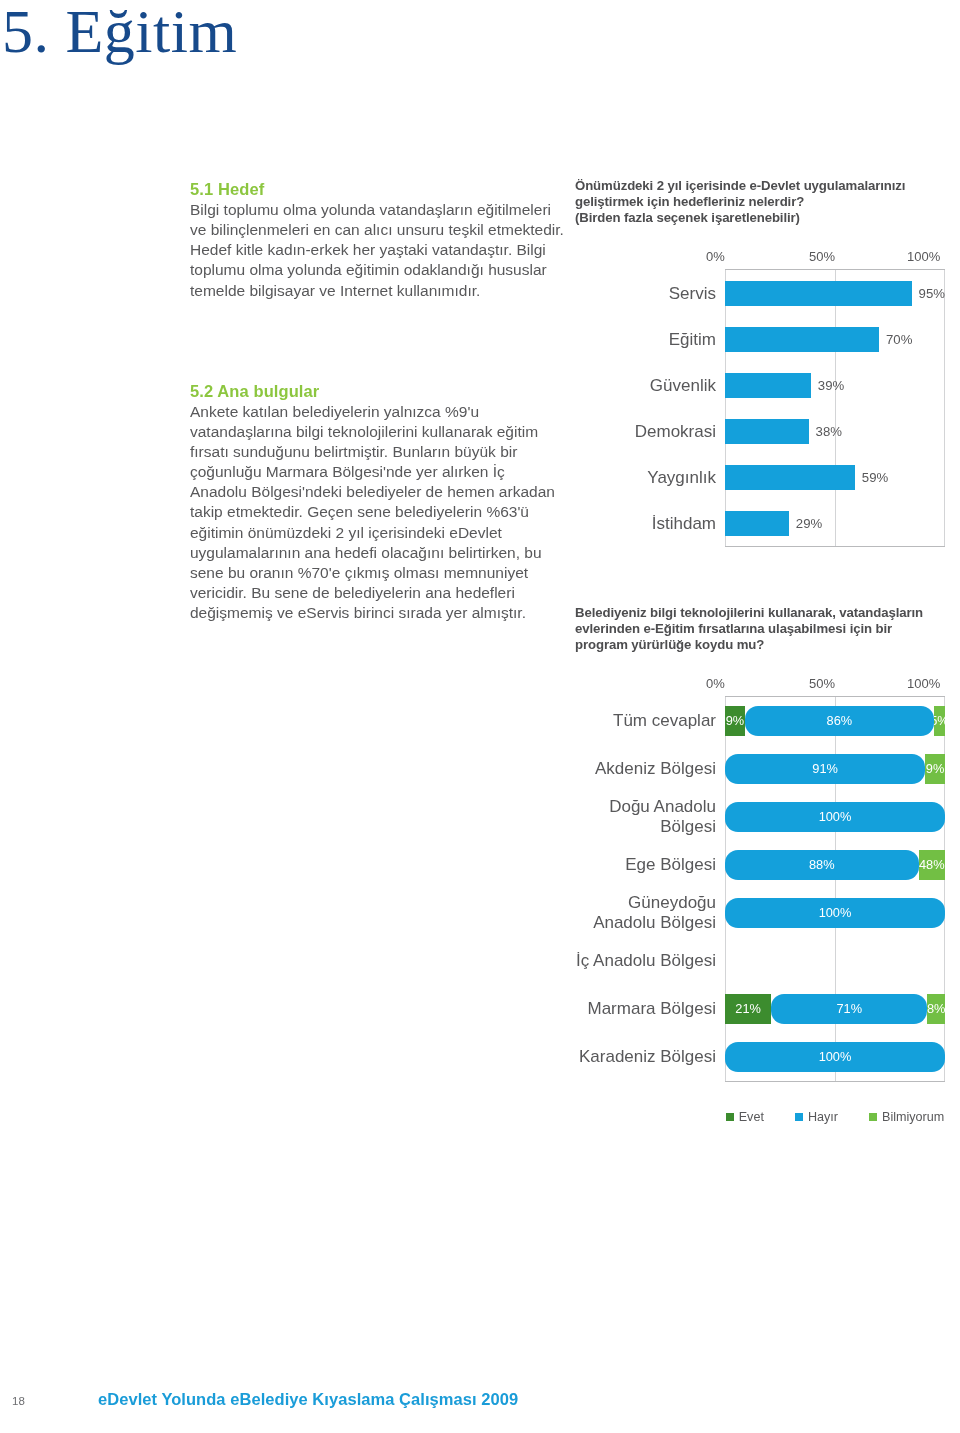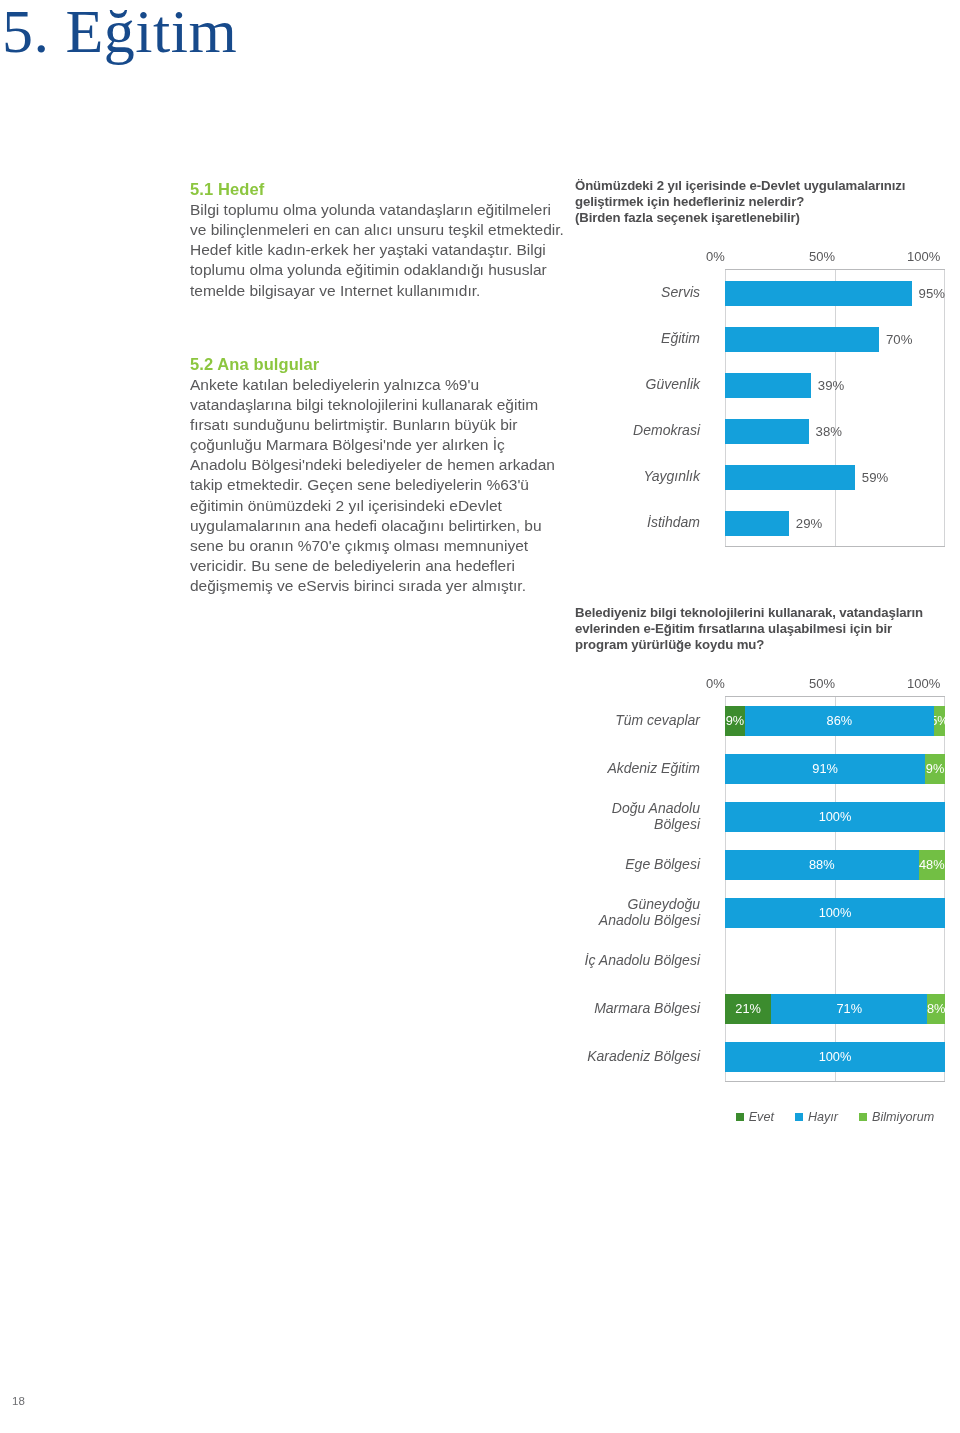--- a/index.html
+++ b/index.html
@@ -37,21 +37,21 @@
     font-size: 16.5px;
     margin-bottom: 1px;
     letter-spacing: 0.1px;
   }
   .sec-body {
     font-size: 15.5px;
     line-height: 1.30;
     color: #58585a;
     text-align: left;
   }
-  #sec-2 { margin-top: 54px; }
+  #sec-2 { margin-top: 81px; }
 
   
   #right-col {
     position: absolute;
     left: 575px;
     top: 178px;
     width: 370px;
   }
   .chart-title {
     font-size: 13.2px;
@@ -98,27 +98,26 @@
   .tick-v.t100 { left: 219px; }
 
   .row {
     position: relative;
     display: flex;
     align-items: center;
   }
   .row-label {
     position: absolute;
     right: 100%;
-    padding-right: 25px;
+    padding-right: 9px;
     width: 150px;
     text-align: right;
-    font-size: 14px;
+    font-size: 17px;
     color: #58585a;
     line-height: 1.14;
-    font-style: italic;
   }
 
   
   #chart1 { margin-top: 23px; }
   #chart1 .row { height: 46px; }
   .bar1 {
     height: 25px;
     background: #14a0db;
   }
   .bar1-val {
@@ -140,38 +139,37 @@
   .seg {
     display: flex;
     align-items: center;
     justify-content: center;
     font-size: 12.8px;
     color: #ffffff;
     overflow: hidden;
     white-space: nowrap;
   }
   .seg.evet       { background: #3c8c2e; }
-  .seg.hayir      { background: #14a0db; }
+  .seg.hayir      { background: #14a0db; border-radius: 13px; }
   .seg.bilmiyorum { background: #72bf44; }
 
   .plot-bottom-rule {
     margin-left: 150px;
     width: 220px;
     border-top: 1px solid #b9babc;
   }
 
   
   #legend {
     margin-top: 28px;
     margin-left: 150px;
     width: 220px;
     display: flex;
     justify-content: center;
-    gap: 21px;
-    font-style: italic;
+    gap: 31px;
   }
   .legend-item {
     display: flex;
     align-items: center;
     font-size: 12.6px;
     color: #58585a;
     white-space: nowrap;
   }
   .legend-swatch {
     width: 8px;
@@ -302,21 +300,21 @@
         <div class="tick-v t100"></div>
       <div class="row">
             <div class="row-label">Tüm cevaplar</div>
             <div class="stack">
               <div class="seg evet" style="width: 9%;">9%</div>
               <div class="seg hayir" style="width: 86%;">86%</div>
               <div class="seg bilmiyorum" style="width: 5%;">5%</div>
             </div>
           </div>
           <div class="row">
-            <div class="row-label">Akdeniz Eğitim</div>
+            <div class="row-label">Akdeniz Bölgesi</div>
             <div class="stack">
               <div class="seg hayir" style="width: 91%;">91%</div>
               <div class="seg bilmiyorum" style="width: 9%;">9%</div>
             </div>
           </div>
           <div class="row">
             <div class="row-label">Doğu Anadolu Bölgesi</div>
             <div class="stack">
               <div class="seg hayir" style="width: 100%;">100%</div>
             </div>
@@ -369,13 +367,14 @@
             <span>Bilmiyorum</span>
           </div>
         </div>
     </div>
   </div>
 
 </div>
 
 <div id="footer">
   <div id="page-number">18</div>
+  <div id="footer-title">eDevlet Yolunda eBelediye Kıyaslama Çalışması 2009</div>
 </div>
 
 </body></html>

